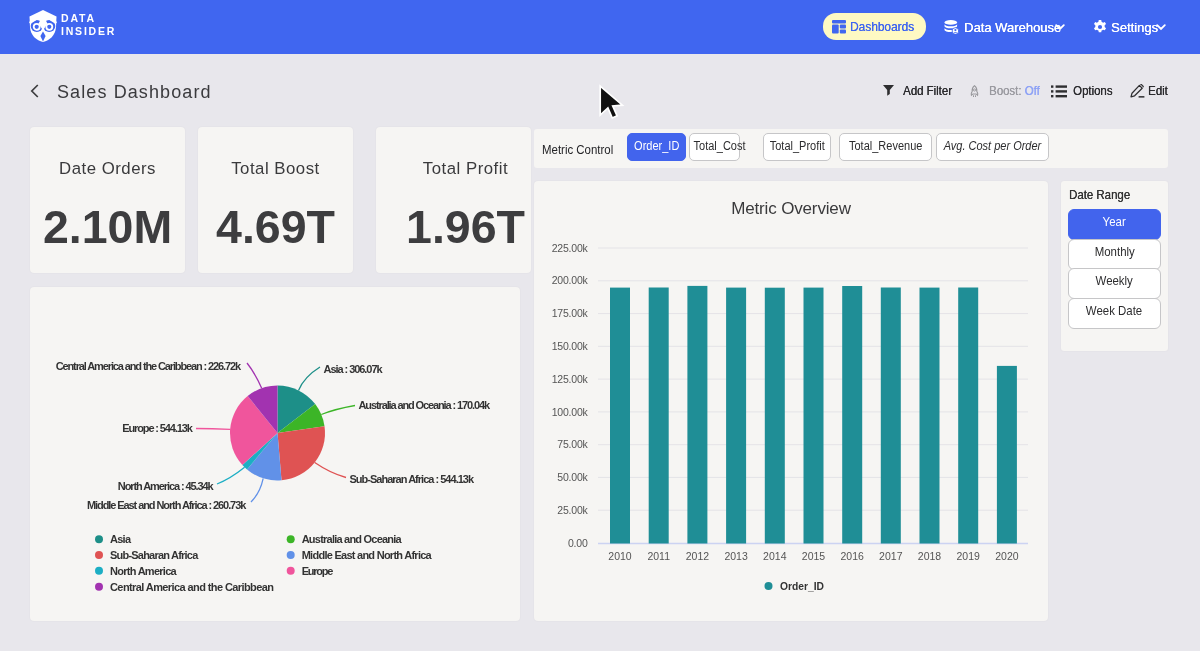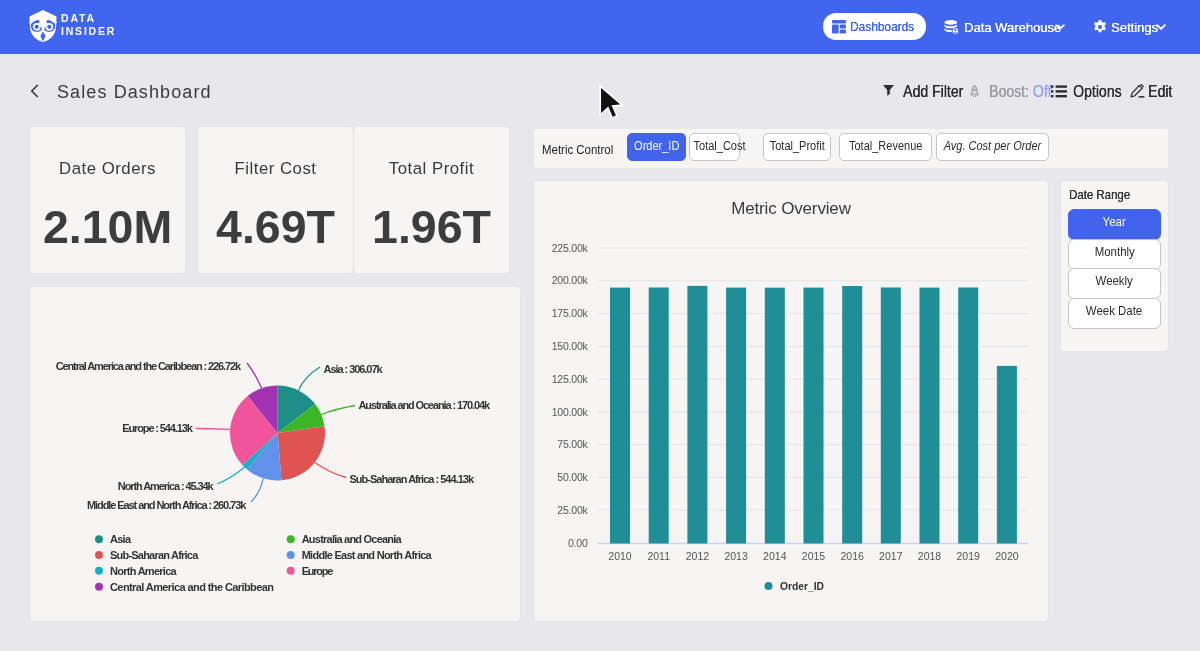--- a/index.html
+++ b/index.html
@@ -6,26 +6,26 @@
 html,body { width:1200px; height:651px; overflow:hidden; }
 body { font-family:"Liberation Sans", sans-serif; background:#e8e7ec; position:relative; }
 #app { position:absolute; left:0; top:0; width:1200px; height:651px; }
 .abs { position:absolute; }
 .card { position:absolute; background:#f6f5f3; border-radius:4px; box-shadow:0 0 2px rgba(0,0,0,0.05); }
 .rx { display:inline-block; transform:scaleX(0.88); transform-origin:0 50%; white-space:nowrap; }
 .rxc { display:inline-block; transform:scaleX(0.88); transform-origin:50% 50%; white-space:nowrap; }
 
 #topbar { position:absolute; left:0; top:0; width:1200px; height:54px; background:#4066f0; }
 #logotxt { position:absolute; left:61px; top:11.5px; color:#fff; font-weight:bold; font-size:10.5px; letter-spacing:1.8px; line-height:13.7px; }
-#dashbtn { position:absolute; left:823px; top:13px; width:103px; height:27px; background:#ffffff; border-radius:13px; }
+#dashbtn { position:absolute; left:823px; top:13px; width:103px; height:27px; background:#fef9c3; border-radius:13px; }
 #dashbtn span.t { position:absolute; left:27px; top:5.5px; color:#4066f0; font-size:13.5px; text-shadow:0.3px 0 0 #4066f0; }
 .navitem { position:absolute; color:#fff; font-size:13px; text-shadow:0.3px 0 0 #fff; top:20px; }
 
 #pagetitle { position:absolute; left:57px; top:82px; font-size:18px; color:#3a3a3d; letter-spacing:1.1px; }
-.hbtn { position:absolute; top:83px; font-size:16px; color:#2b2b2e; text-shadow:0.3px 0 0 currentColor; }
+.hbtn { position:absolute; top:83px; font-size:13px; color:#2b2b2e; text-shadow:0.3px 0 0 currentColor; }
 
 .kpi { position:absolute; top:127px; width:155px; height:146px; }
 .kpi-t { position:absolute; width:100%; text-align:center; top:32px; font-size:16.8px; color:#3a3a3c; letter-spacing:0.5px; }
 .kpi-v { position:absolute; width:100%; text-align:center; top:76.5px; font-size:46.5px; font-weight:bold; color:#3d3d3f; line-height:1; }
 
 #mstrip { position:absolute; left:534px; top:129px; width:634px; height:39px; background:#f6f5f3; border-radius:3px; }
 .mbtn { position:absolute; top:4px; height:27.5px; background:#fff; border:1px solid #c6c6c8; border-radius:5px; font-size:12.5px; color:#2c2c2e; text-align:center; line-height:25px; white-space:nowrap; }
 
 #dpanel { position:absolute; left:1061px; top:181px; width:107px; height:170px; background:#f6f5f3; border-radius:3px; box-shadow:0 0 2px rgba(0,0,0,0.05); }
 .dbtn { position:absolute; left:7px; width:93px; height:31px; background:#fff; border:1px solid #c6c6c8; border-radius:6px; font-size:13px; color:#2c2c2e; text-align:center; line-height:23px; }
@@ -109,24 +109,24 @@
     <path d="M10.4 0.7 L11.2 0.4 13.2 2.4 12.9 3.2" fill="none" stroke="#2e2e30" stroke-width="1.25"></path>
     <rect x="8.6" y="12.1" width="5.8" height="1.5" fill="#2e2e30"></rect>
   </svg>
   <div class="hbtn" style="left:1148px;"><span class="rx">Edit</span></div>
 
   <div class="card kpi" style="left:30px;">
       <div class="kpi-t">Date Orders</div>
       <div class="kpi-v">2.10M</div>
     </div>
   <div class="card kpi" style="left:198px;">
-      <div class="kpi-t">Filter Cost</div>
+      <div class="kpi-t">Total Boost</div>
       <div class="kpi-v">4.69T</div>
     </div>
-  <div class="card kpi" style="left:354px;">
+  <div class="card kpi" style="left:376px;padding-left:12px;">
       <div class="kpi-t">Total Profit</div>
       <div class="kpi-v">1.96T</div>
     </div>
 
   <div class="card" style="left:30px;top:287px;width:490px;height:334px;">
     <svg class="abs" style="left:0;top:0" width="490" height="334" viewBox="0 0 490 334">
       <path d="M247.5,146.0 L247.50,98.50 A47.5,47.5 0 0 1 285.20,117.11 Z" fill="#1d8f88"></path>
       <path d="M247.5,146.0 L285.20,117.11 A47.5,47.5 0 0 1 294.51,139.17 Z" fill="#3cb527"></path>
       <path d="M247.5,146.0 L294.51,139.17 A47.5,47.5 0 0 1 251.53,193.33 Z" fill="#df5353"></path>
       <path d="M247.5,146.0 L251.53,193.33 A47.5,47.5 0 0 1 217.04,182.44 Z" fill="#6191e8"></path>

